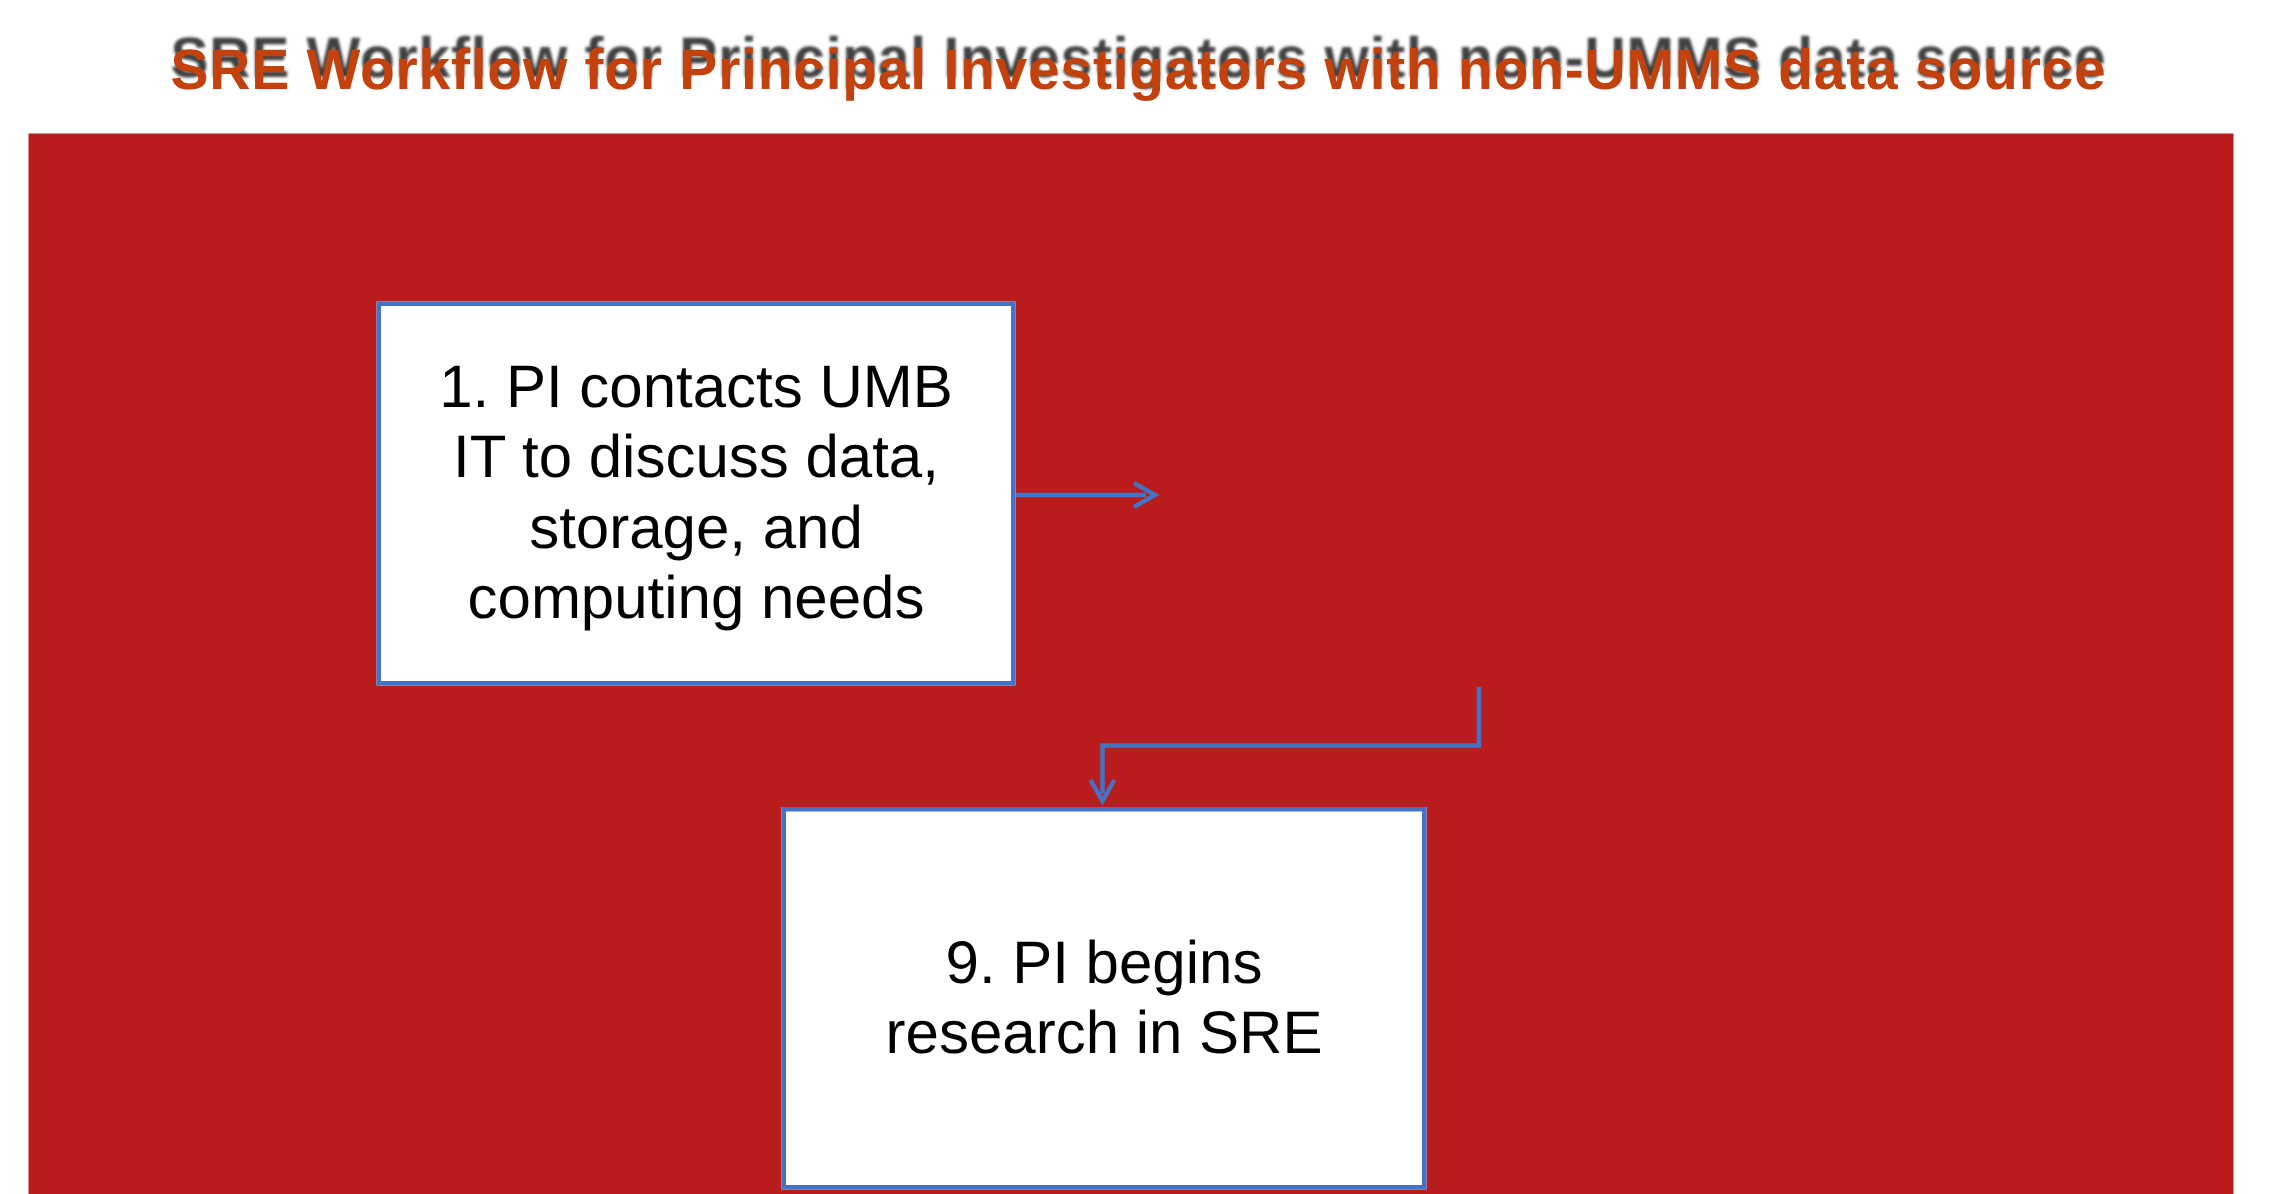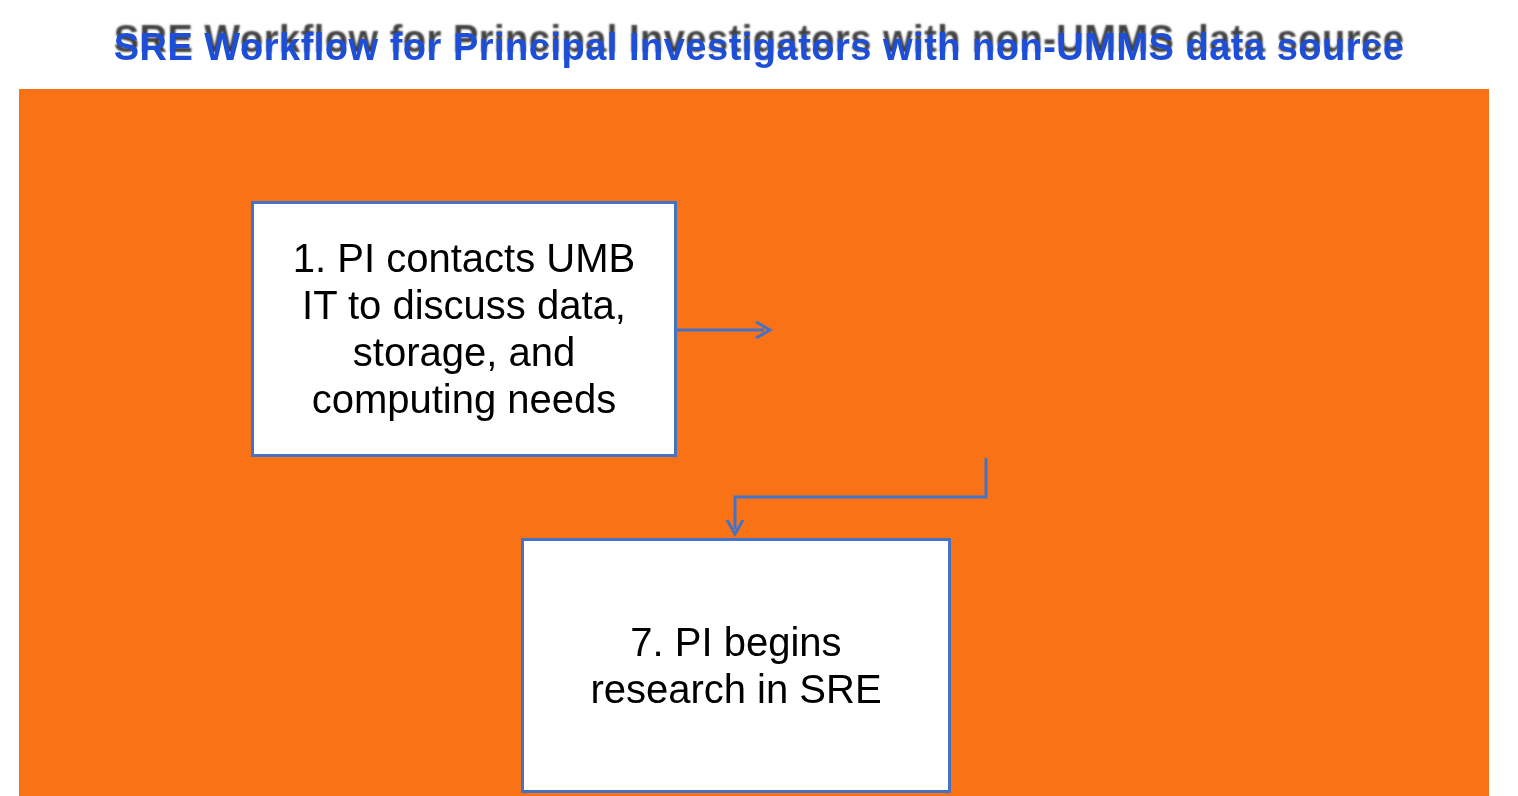--- a/index.html
+++ b/index.html
@@ -16,33 +16,33 @@
     overflow: hidden;
   }
   .title {
     position: absolute;
     left: 0;
     top: 26px;
     width: 1518px;
     text-align: center;
     font-size: 38px;
     font-weight: bold;
-    color: #1d4ed8;
+    color: #c2410c;
     letter-spacing: 0.5px;
     margin: 0;
     
     text-shadow: 0 -8px 2px rgba(0,0,0,0.75);
   }
   .canvas {
     position: absolute;
     left: 19px;
     top: 89px;
     width: 1470px;
     height: 707px;
-    background: #f97316;
+    background: #b91c1c;
   }
   .connectors {
     position: absolute;
     left: 0;
     top: 0;
     width: 1470px;
     height: 707px;
     pointer-events: none;
   }
   .node {
@@ -91,18 +91,18 @@
 
     <div class="node node-1">
       <span class="node-label">1. PI contacts UMB
 IT to discuss data,
 storage, and
 computing needs</span>
     </div>
 
 
     <div class="node node-3">
-      <span class="node-label">7. PI begins
+      <span class="node-label">9. PI begins
 research in SRE</span>
     </div>
 
   </div>
 </div>
 
 </body></html>

